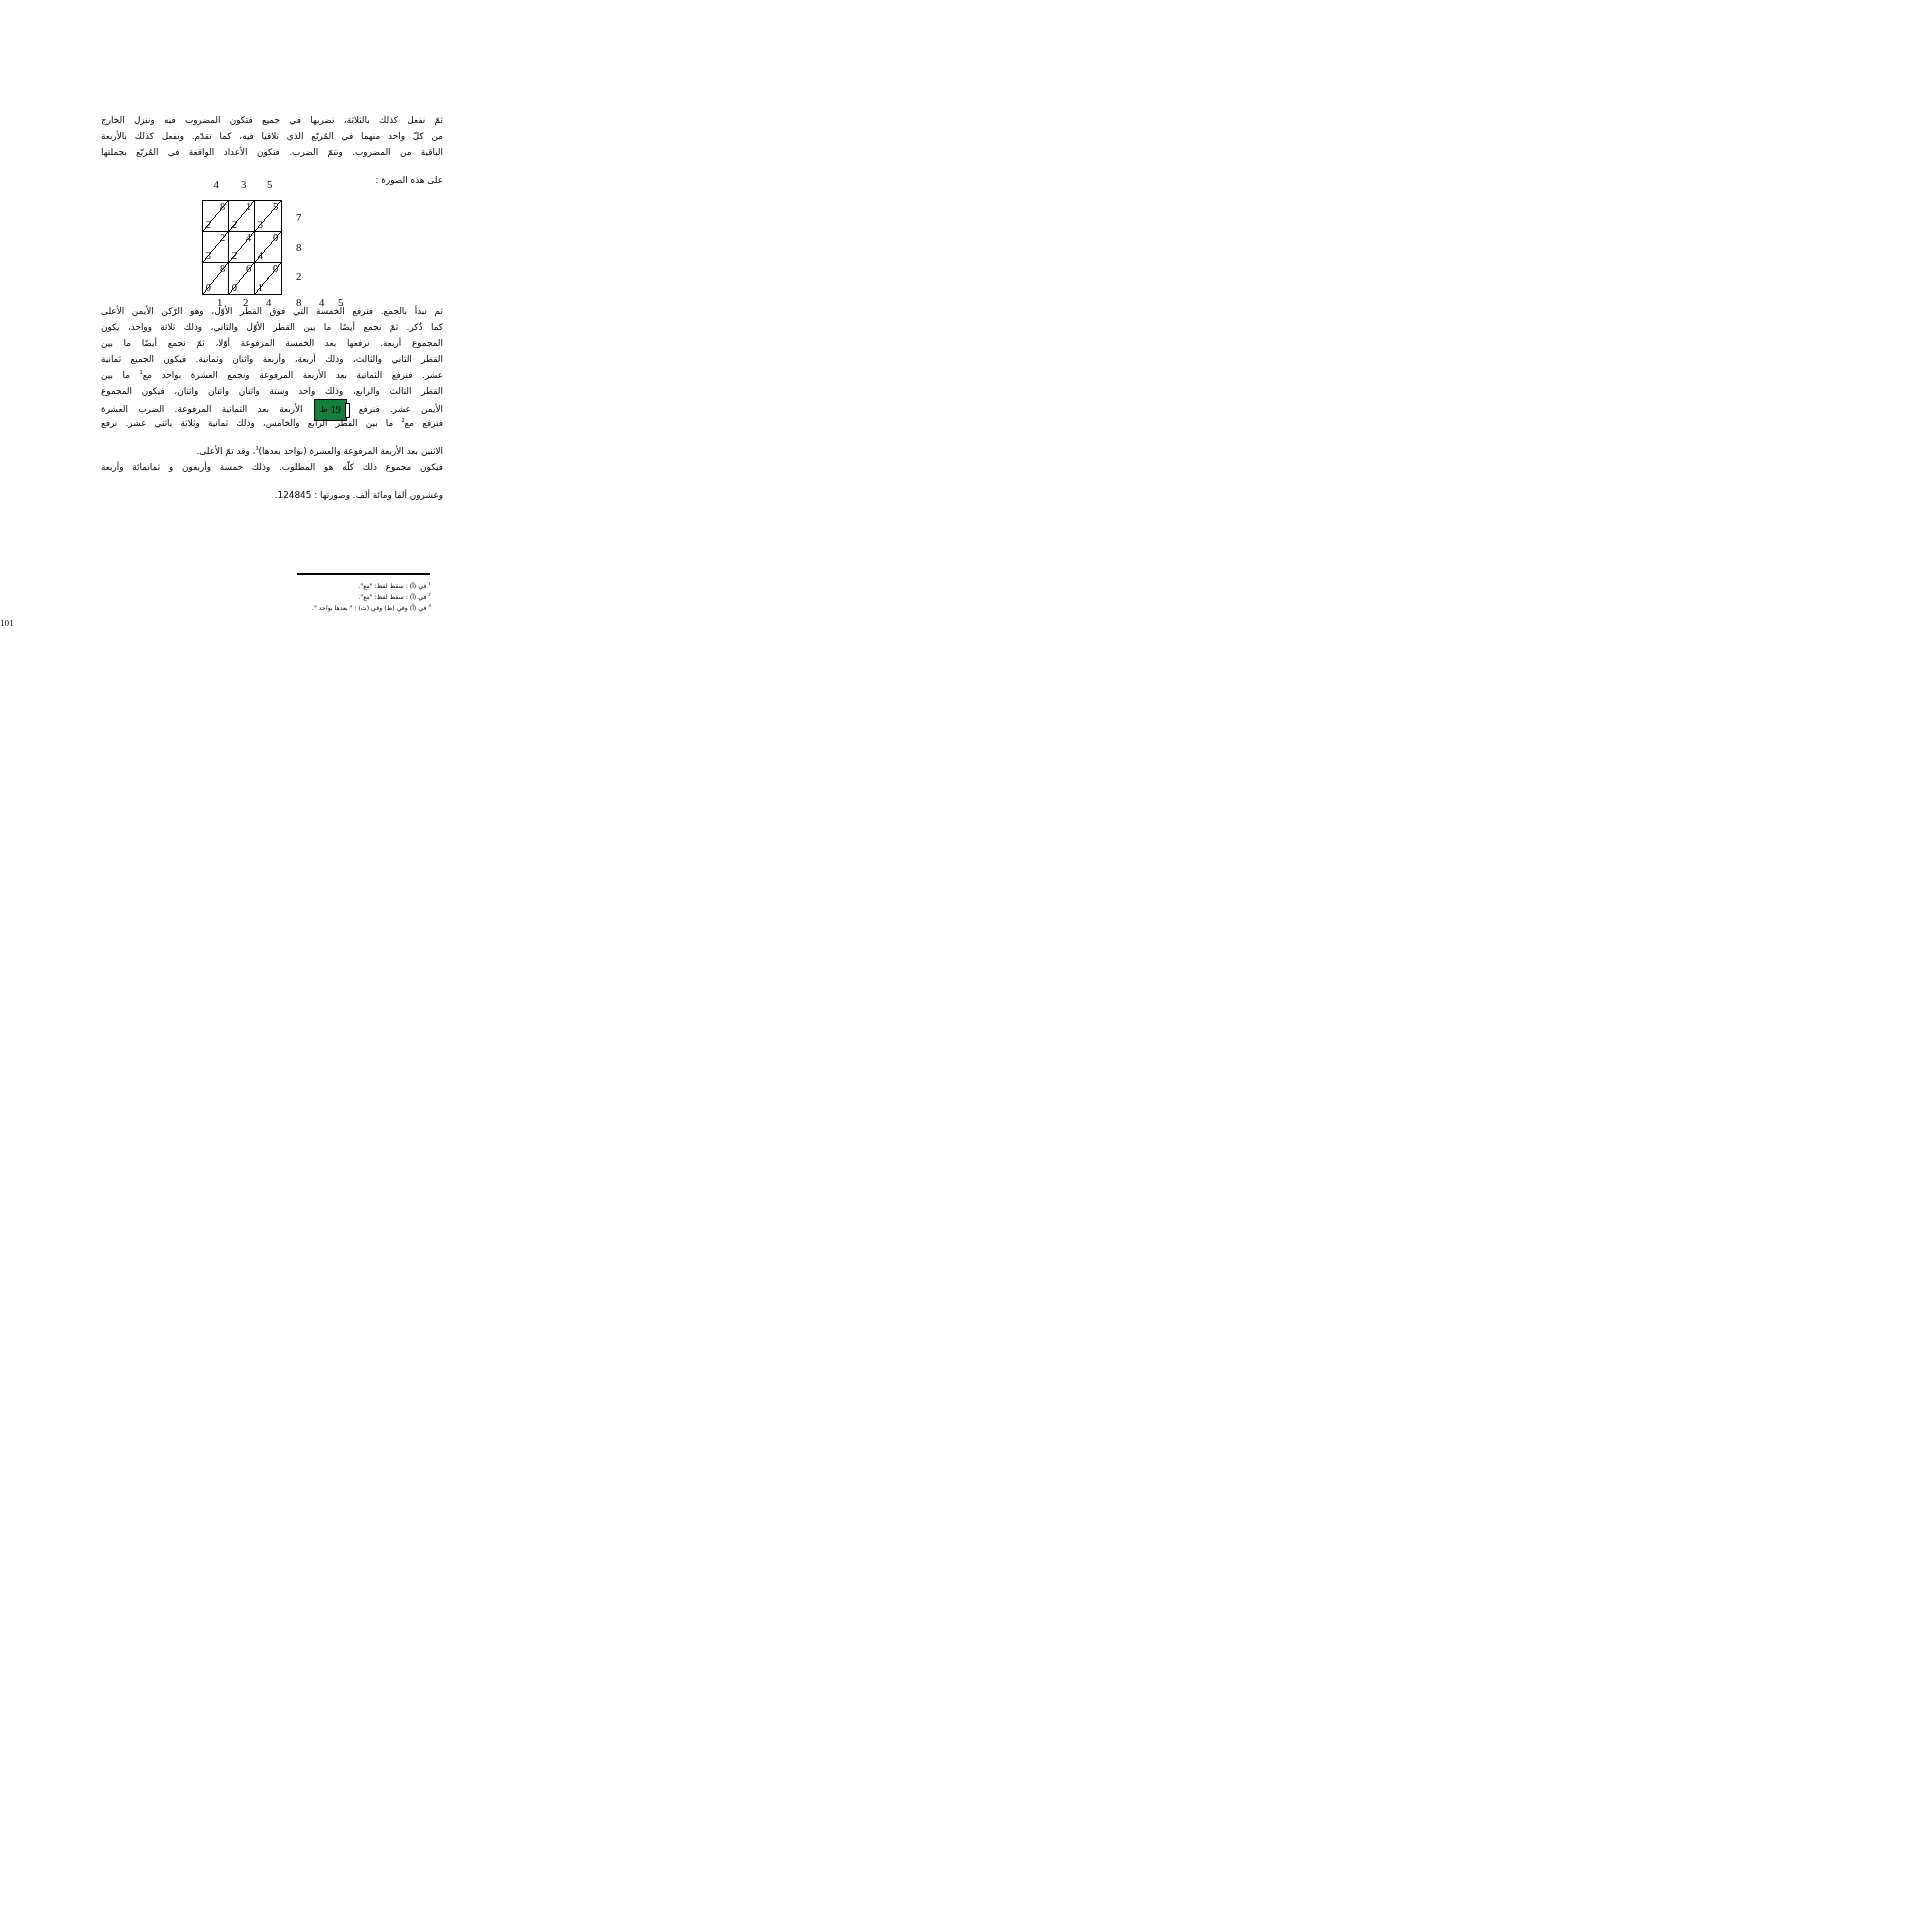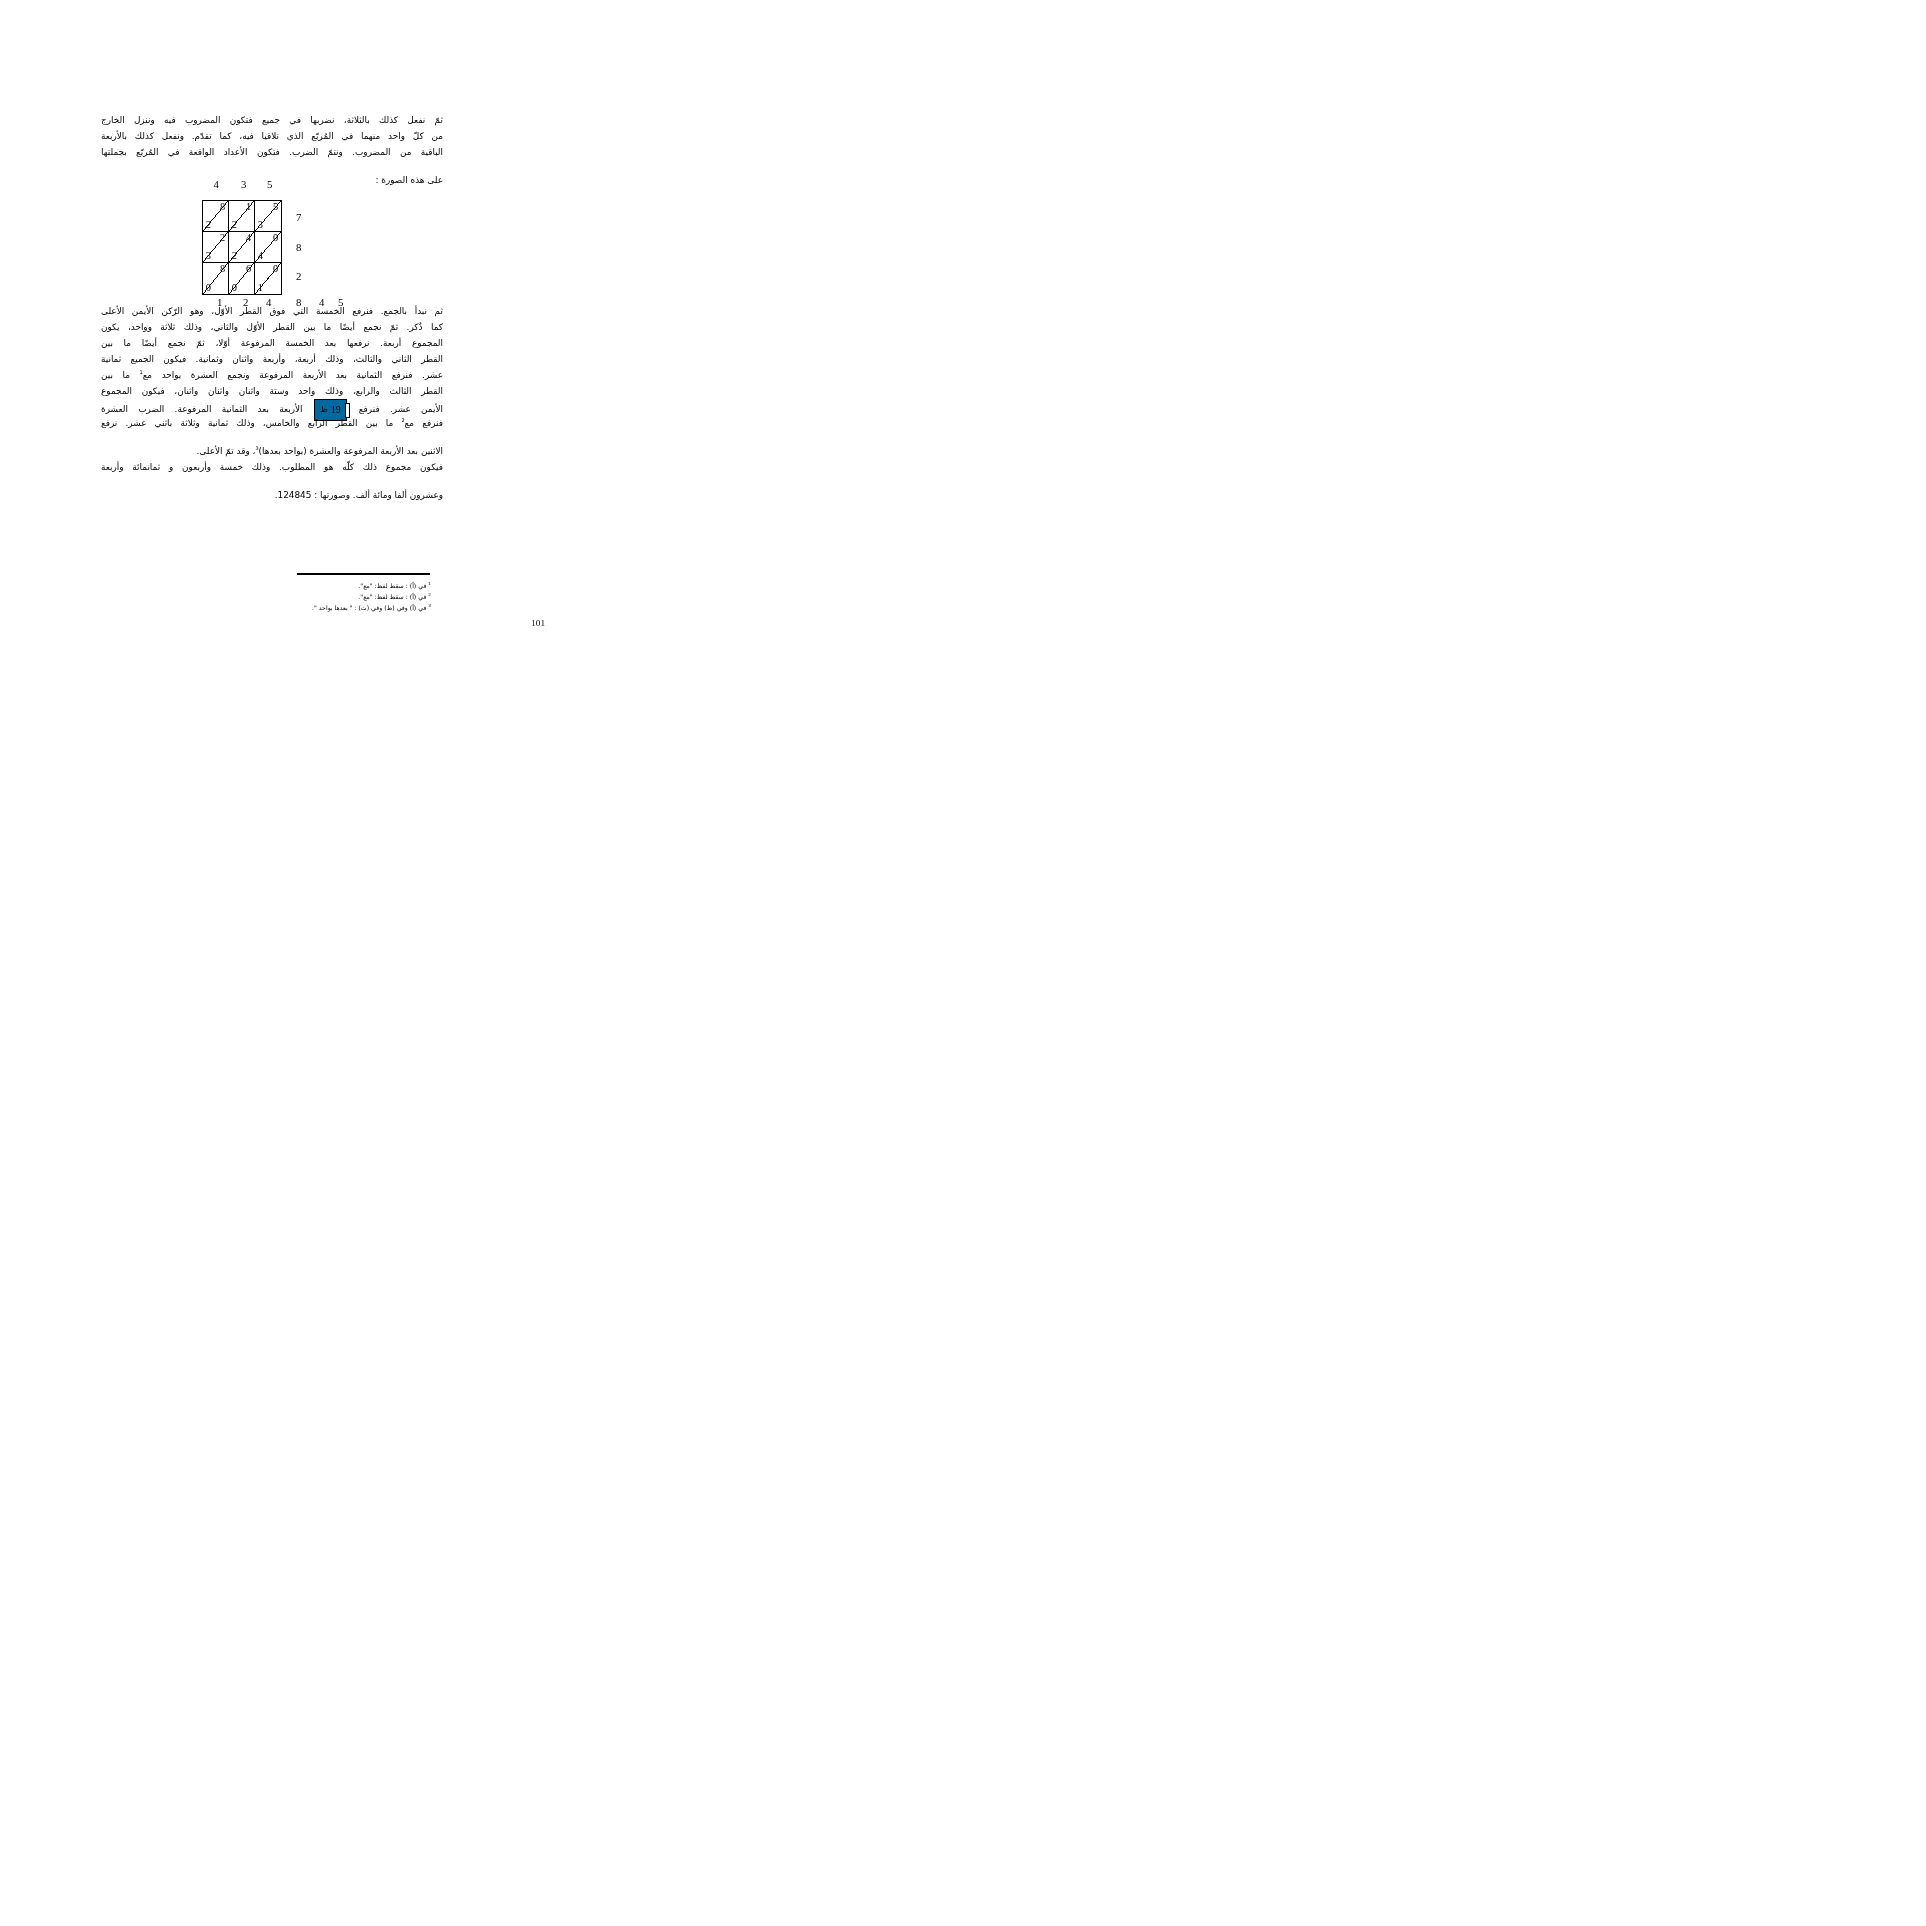--- a/index.html
+++ b/index.html
@@ -22,21 +22,21 @@
   .bold .line{font-weight:700;}
   sup.note{font-size:5px;vertical-align:super;line-height:0;}
   
   .folio-box{
     display:inline-block;
     border:1.2px solid #000;
     padding:2.3px 3.9px 2.3px 4.6px;
     line-height:1;
     vertical-align:middle;
     margin:0 1.5px;
-    background:#0369a1;
+    background:#15803d;
   }
   .folio-bar{
     display:inline-block;
     width:2.7px;height:13px;
     border:0.8px solid #000;
     vertical-align:middle;
     margin-left:3.1px;
     margin-right:-6.2px;
     position:relative;right:-1.5px;top:1.2px;
     background:#fff;
@@ -79,21 +79,21 @@
   }
   .cu{top:1.2px;right:2.7px;}
   .ct{bottom:1.2px;left:2.7px;}
   
   .fnrule{position:absolute;left:297px;top:573px;width:133px;height:1.9px;background:#000;}
   .fnblock{position:absolute;left:101px;width:330px;top:579px;direction:rtl;text-align:right;}
   .fn{font-size:6.2px;line-height:10.8px;height:10.8px;}
   .fn sup{font-size:4.2px;}
   .pagenum{
     position:absolute;left:0;top:618px;width:545px;
-    text-align:right;
+    text-align:left;
     font-family:"Liberation Serif","DejaVu Serif",serif;
     font-size:9.2px;
   }
 </style>
 </head>
 <body>
 
 <div class="page">
 
   <div class="tblock" style="top:112px;">

